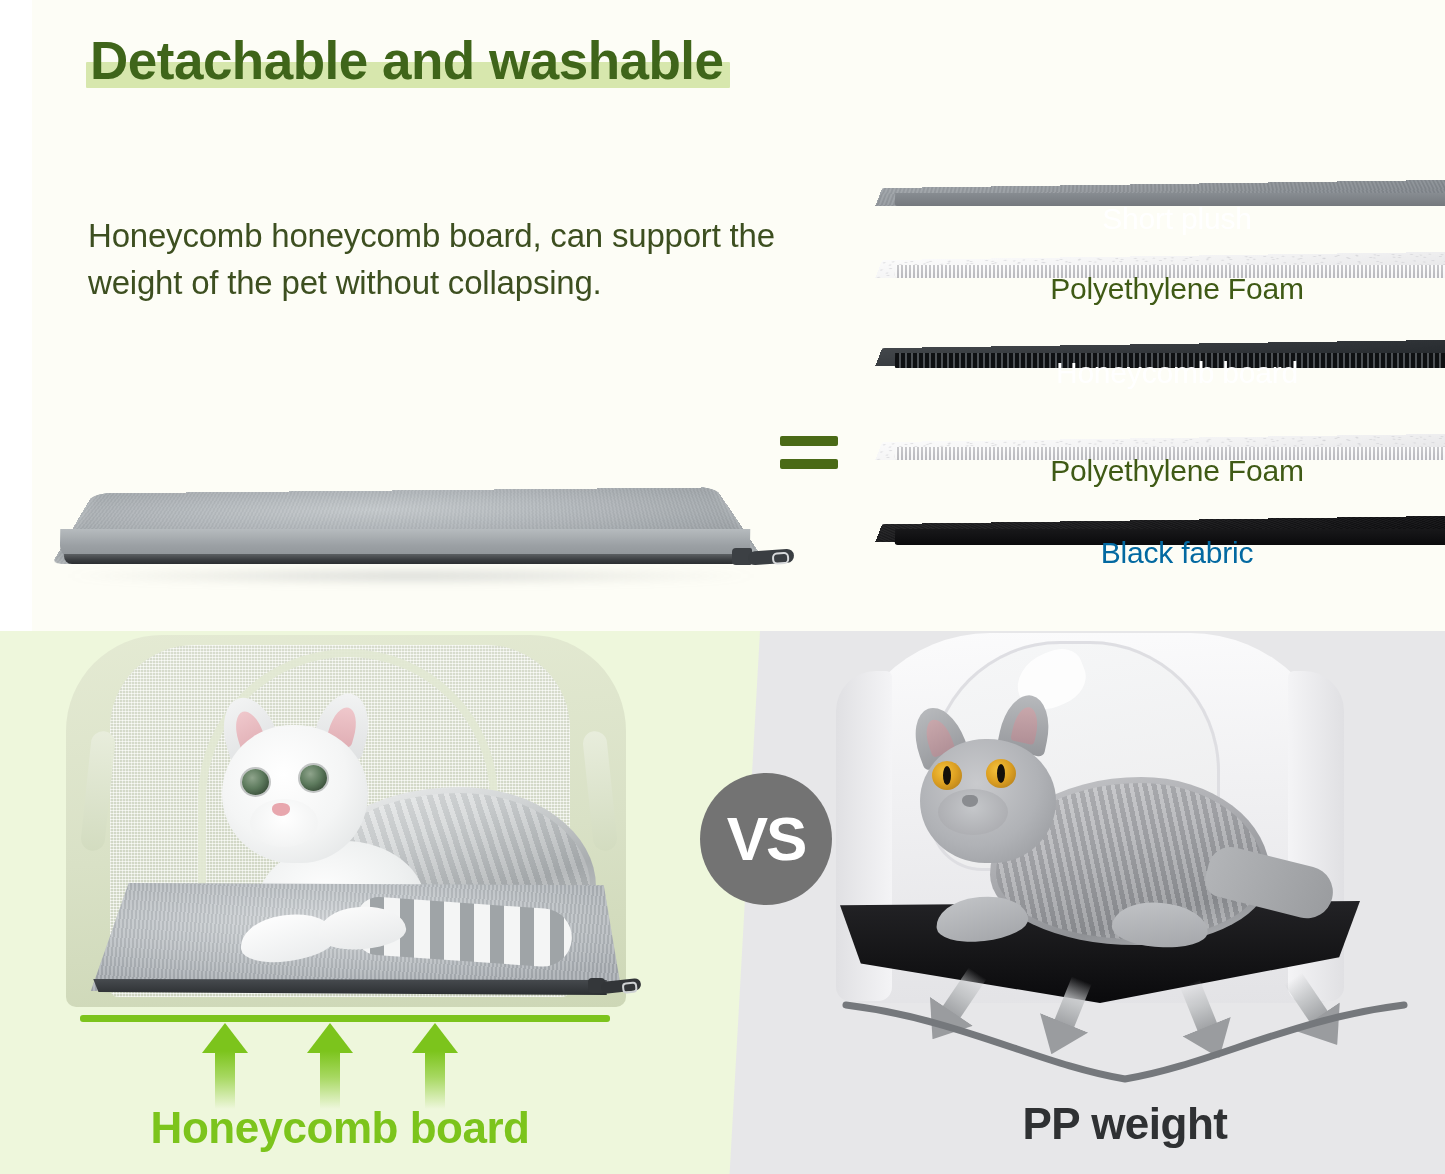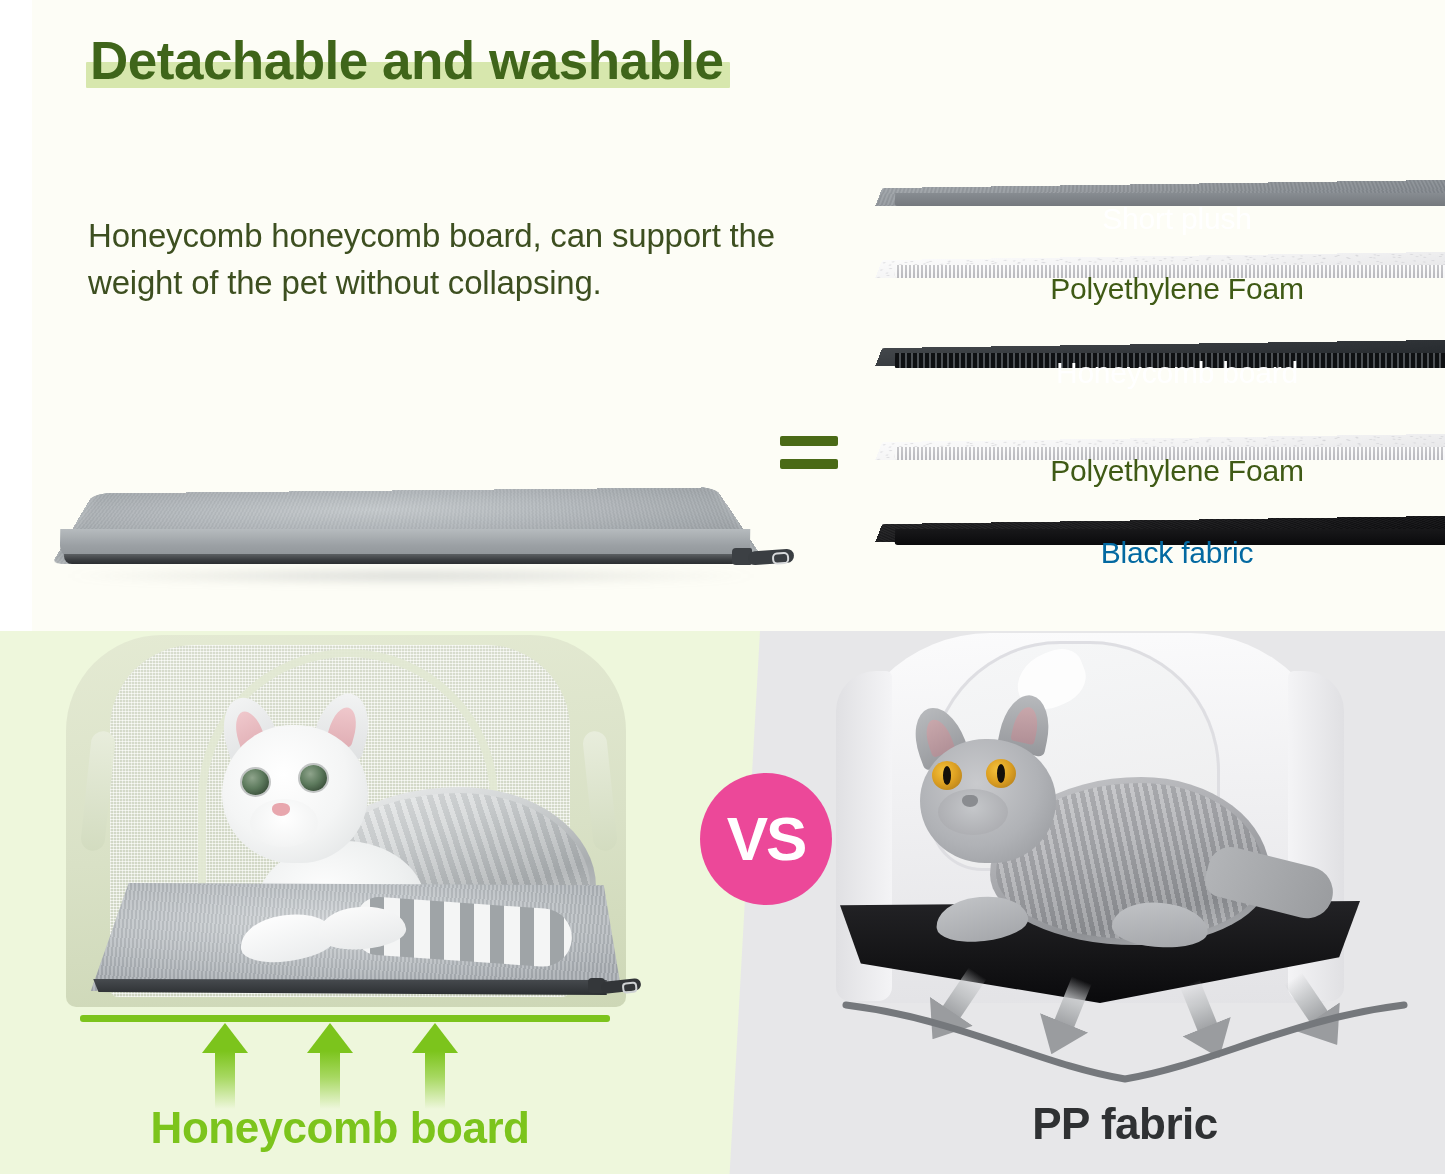--- a/index.html
+++ b/index.html
@@ -456,21 +456,21 @@
     position:absolute; left:232px; top:214px; width:96px; height:44px; z-index:5;
     background:linear-gradient(170deg,#c2c4c7,#a3a5a9);
     border-radius:46% 50% 50% 46% / 60% 60% 40% 40%;
     transform:rotate(4deg);
   }
 
   
   .vs-badge{
     position:absolute; left:700px; top:142px; width:132px; height:132px;
     border-radius:50%;
-    background:#ec4899;
+    background:#737373;
     display:flex; align-items:center; justify-content:center;
     z-index:30;
   }
   .vs-badge span{
     color:#ffffff; font-size:62px; font-weight:bold; letter-spacing:-2px;
     line-height:1;
   }
 
   
   .hc-line{
@@ -684,16 +684,16 @@
     </div>
     <div class="dn-arrow da3">
       <div class="shaft"></div>
       <div class="head"></div>
     </div>
     <div class="dn-arrow da4">
       <div class="shaft"></div>
       <div class="head"></div>
     </div>
 
-    <div class="pp-label">PP fabric</div>
+    <div class="pp-label">PP weight</div>
 
   </div>
 </div>
 
 </body></html>

